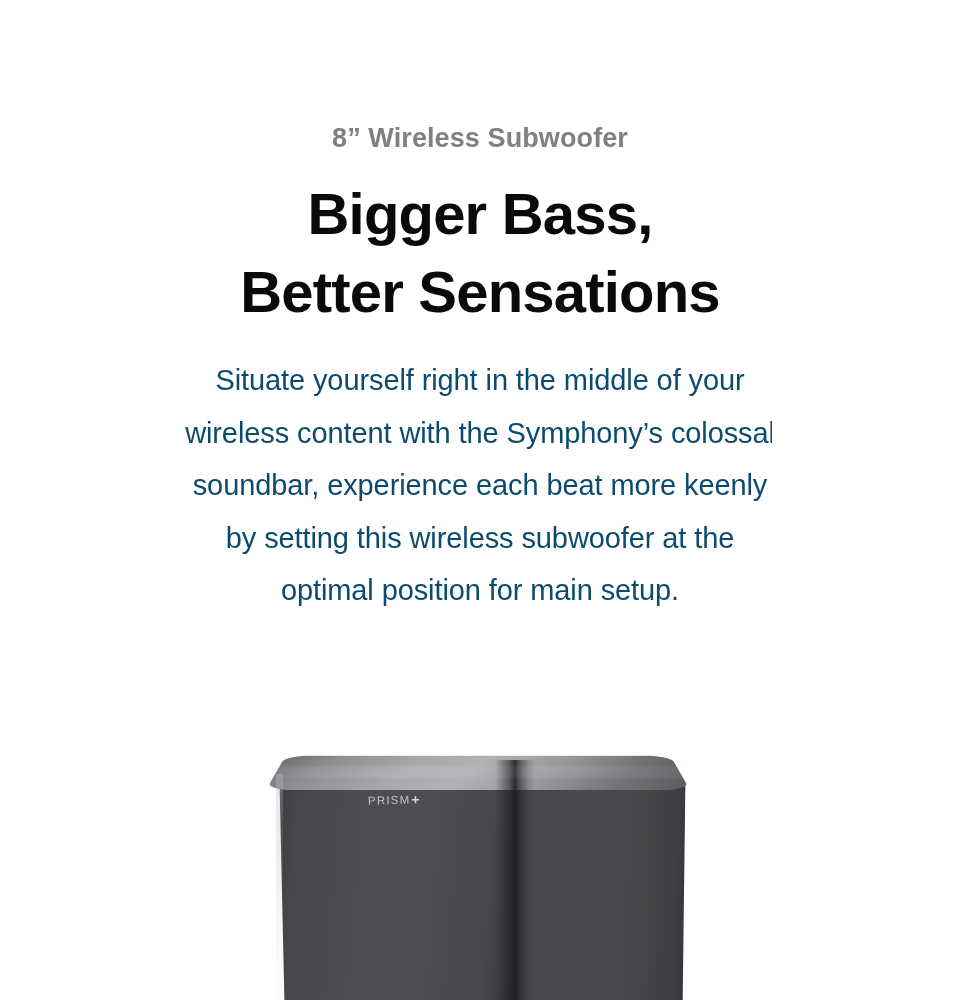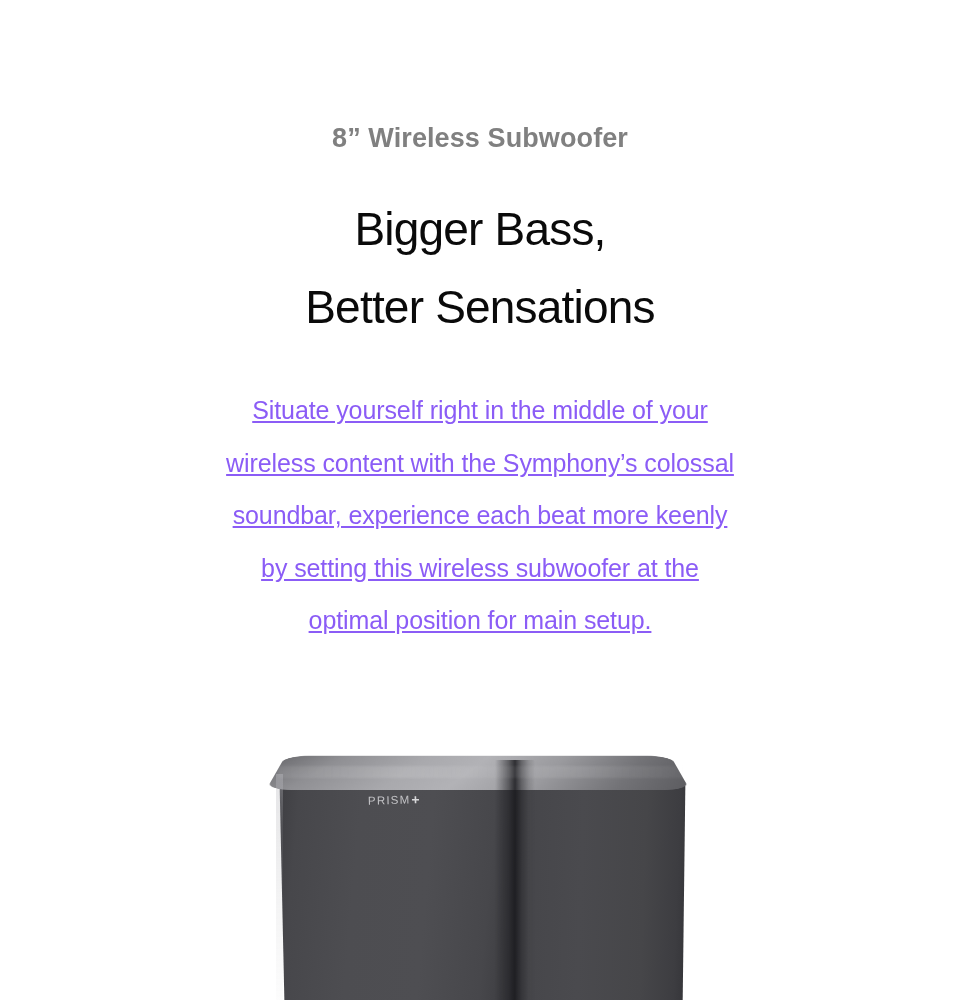--- a/index.html
+++ b/index.html
@@ -37,43 +37,42 @@
     margin: 0;
     padding-top: 118px;
     font-size: 27px;
     line-height: 40px;
     font-weight: 700;
     letter-spacing: 0.1px;
     color: #808080;
   }
 
   .headline {
-    margin: 16px;
+    margin: 1px;
     padding-top: 16px;
-    font-size: 46px;
+    font-size: 58px;
     line-height: 78px;
-    font-weight: 400;
+    font-weight: 700;
     letter-spacing: -0.8px;
     color: #0a0a0a;
   }
   .headline .hl-line {
     display: block;
     white-space: nowrap;
   }
 
   .body-copy {
     margin: 0 auto;
     padding-top: 22px;
     width: 790px;
-    font-size: 25px;
+    font-size: 29px;
     line-height: 52.5px;
     font-weight: 400;
     letter-spacing: -0.1px;
-    color: #8b5cf6;
-    text-decoration: underline;
+    color: #0c4a6e;
   }
   .body-copy .bc-line {
     display: block;
     white-space: nowrap;
   }
 
   
   .product-stage {
     position: absolute;
     left: 0;

